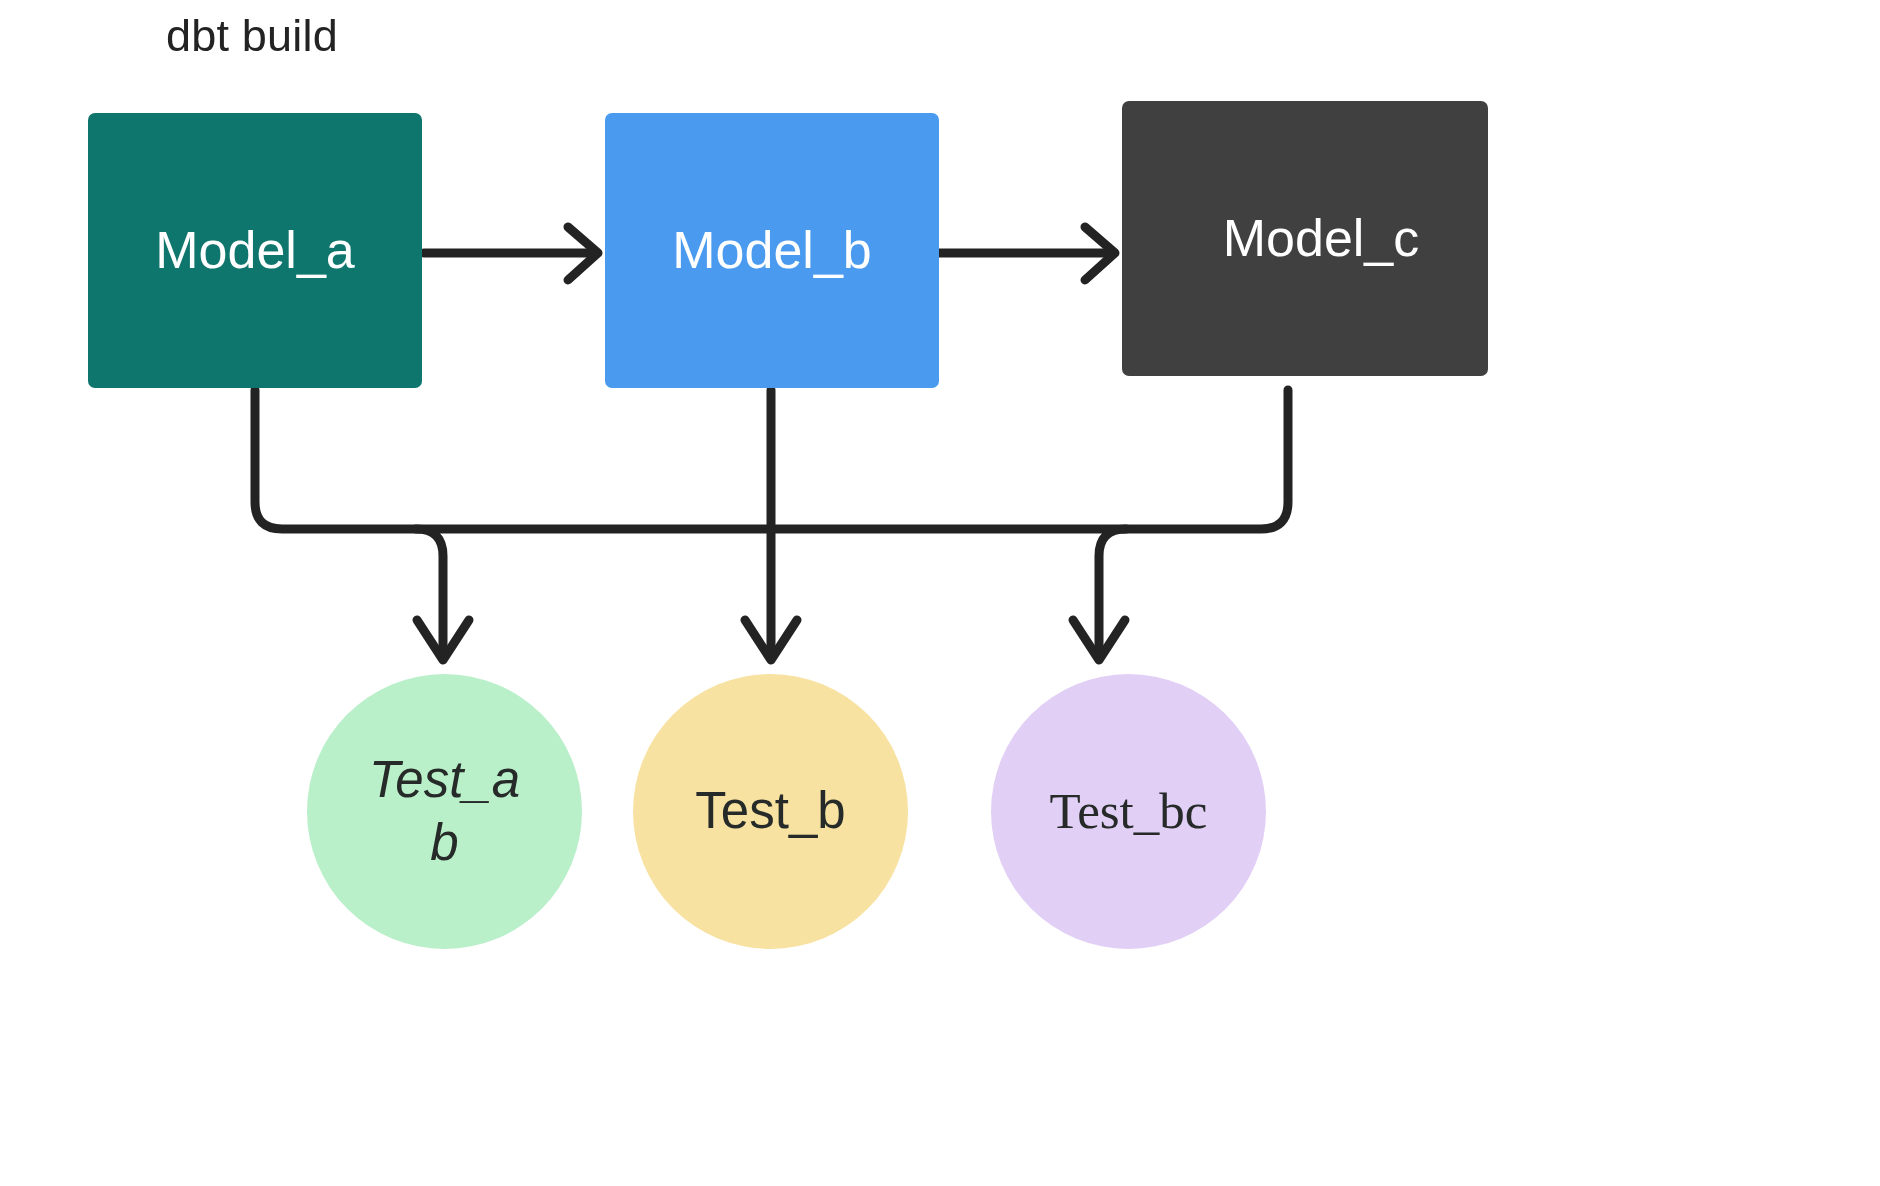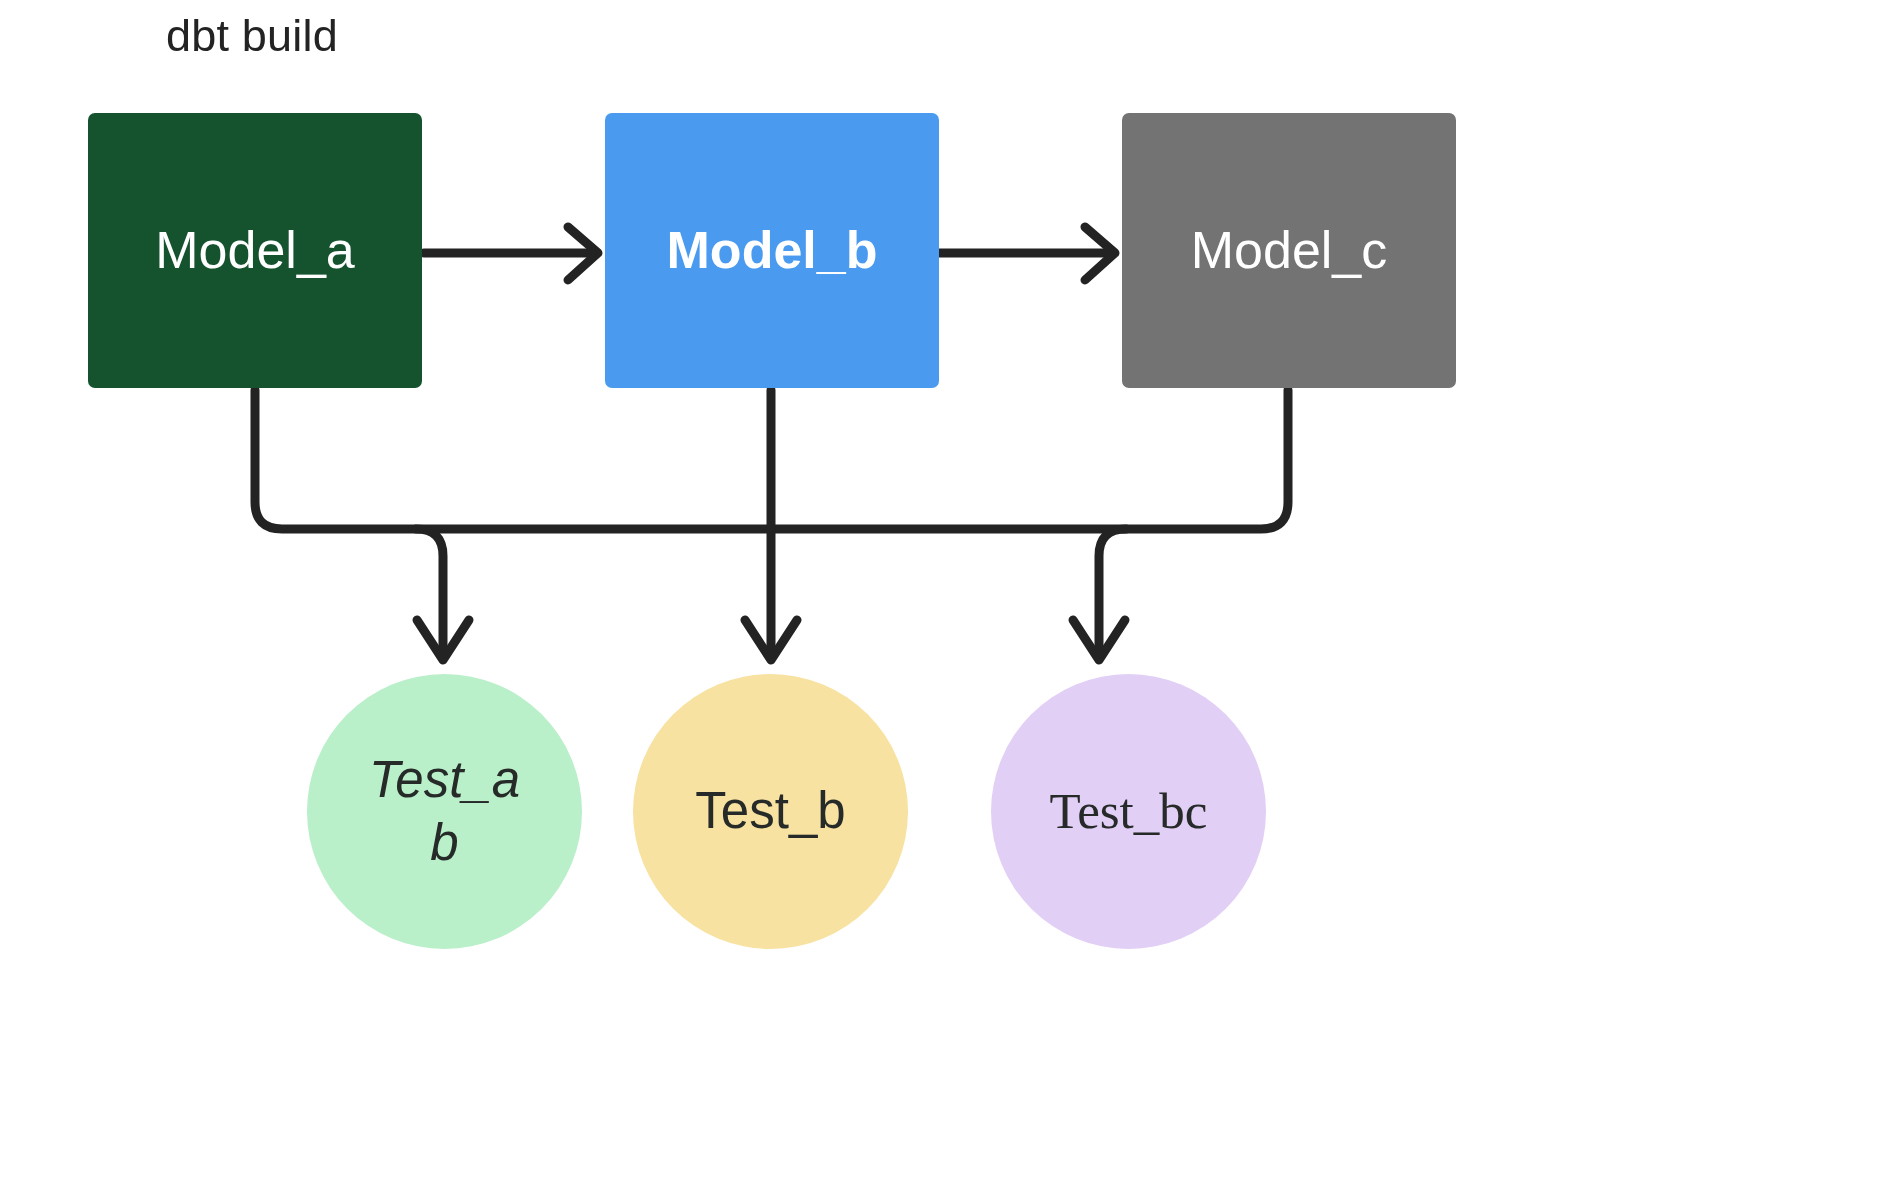--- a/index.html
+++ b/index.html
@@ -43,23 +43,23 @@
     align-items: center;
     justify-content: center;
   }
   .model-label {
     font-size: 52px;
     color: #ffffff;
     line-height: 1.12;
     text-align: center;
     white-space: nowrap;
   }
-  #node-model-a { left: 88px;   top: 113px; background: #14532d; }
-  #node-model-b { left: 605px;  top: 113px; background: #4A9BF0; font-weight: bold; }
-  #node-model-c { left: 1122px; top: 113px; background: #737373; }
+  #node-model-a { left: 88px;   top: 113px; background: #0f766e; }
+  #node-model-b { left: 605px;  top: 113px; background: #4A9BF0; }
+  #node-model-c { left: 1122px; top: 101px; background: #404040; padding-left: 32px; }
 
   .test-node {
     position: absolute;
     border-radius: 50%;
     display: flex;
     align-items: center;
     justify-content: center;
   }
   .test-label {
     font-size: 51px;

